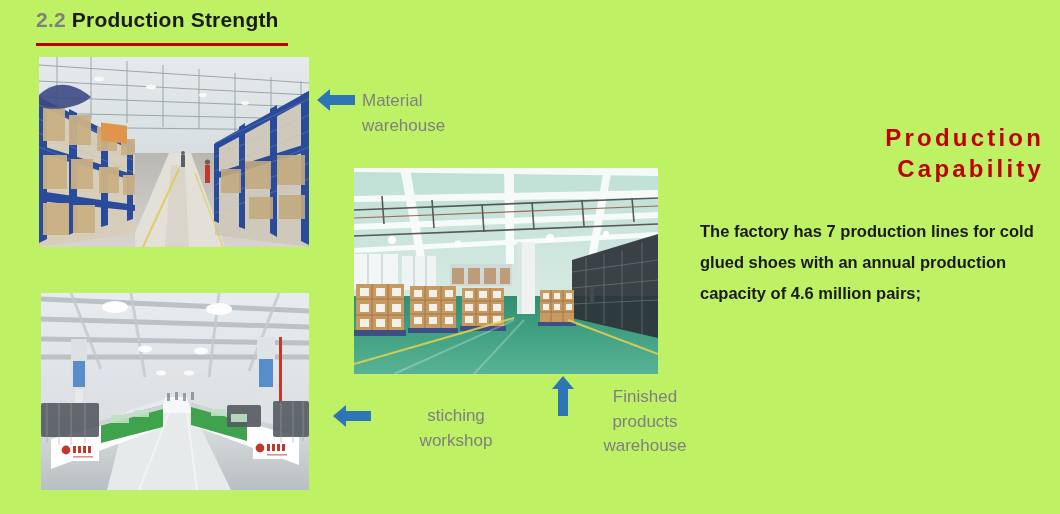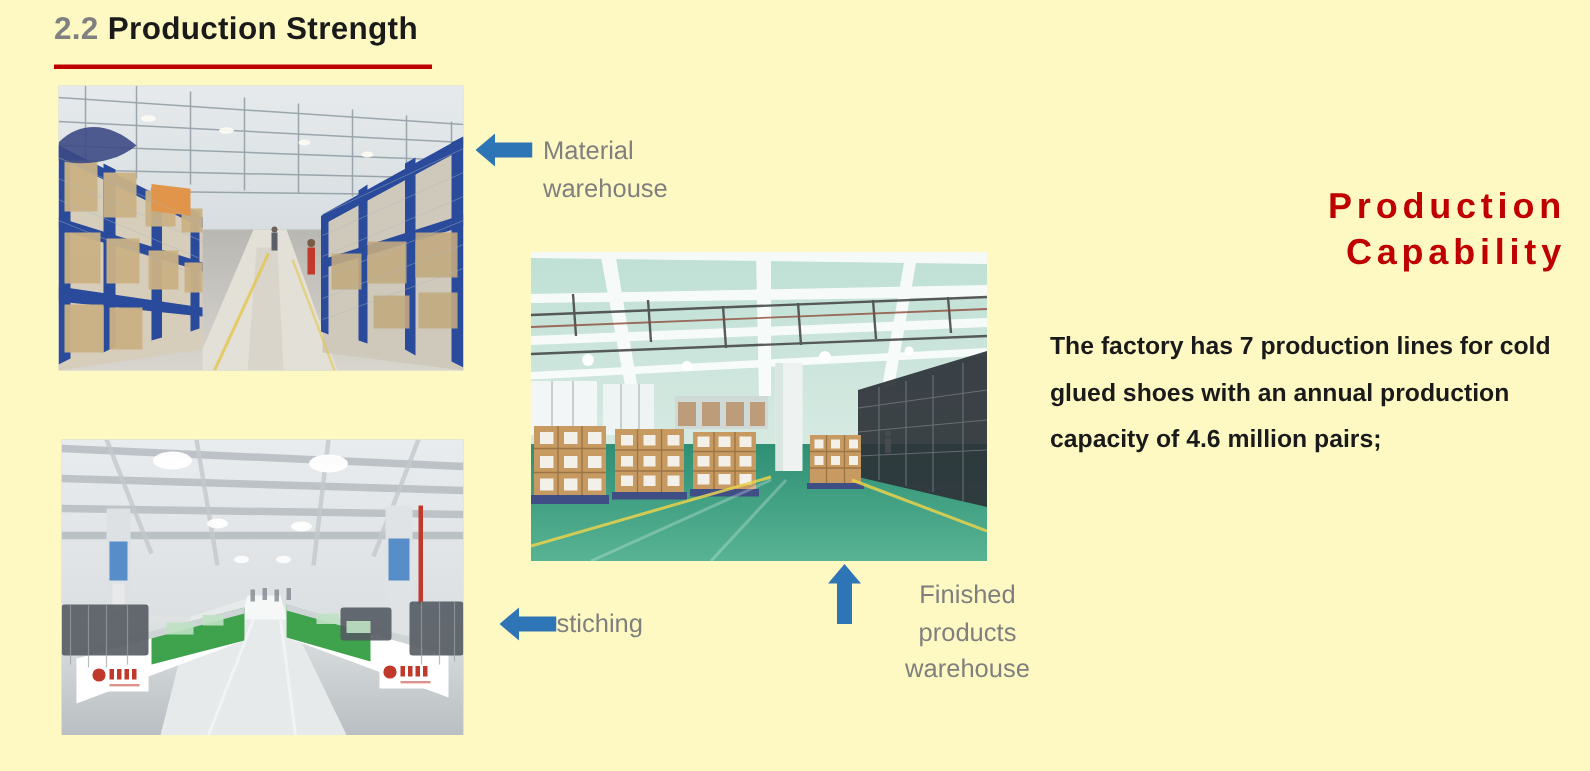--- a/index.html
+++ b/index.html
@@ -2,21 +2,21 @@
 <html><head>
 <meta charset="utf-8">
 <style>
   * { box-sizing: border-box; margin: 0; padding: 0; }
   html, body {
     width: 1060px; height: 514px;
     background: #ffffff;
     font-family: "Liberation Sans", sans-serif;
     overflow: hidden;
   }
-  .slide { position: relative; width: 1060px; height: 514px; background: #fef9c3; }
+  .slide { position: relative; width: 1060px; height: 514px; background: #bef264; }
 
   
   .title-wrap { position: absolute; left: 36px; top: 8px; }
   .title { font-size: 21px; font-weight: bold; color: #1a1a1a; letter-spacing: .2px; white-space: nowrap; }
   .title .num { color: #808080; }
   .title-rule { position: absolute; left: 36px; top: 43px; width: 252px; height: 3px; background: #c00000; }
 
   
   .photo { position: absolute; overflow: hidden; background: #cfd6d9; }
   #photo-material   { left: 39px;  top: 57px;  width: 270px; height: 190px; }
@@ -27,21 +27,21 @@
   
   .arrow { position: absolute; }
   #arrow-material  { left: 317px; top: 88px;  width: 38px; height: 24px; }
   #arrow-stitching { left: 333px; top: 404px; width: 38px; height: 24px; }
   #arrow-finished  { left: 551px; top: 376px; width: 24px; height: 40px; }
   .arrow svg { display: block; width: 100%; height: 100%; }
 
   
   .callout { position: absolute; color: #7f7f7f; font-weight: normal; font-size: 17px; line-height: 1.45; }
   #label-material  { left: 362px; top: 89px;  width: 160px; text-align: left; }
-  #label-stitching { left: 371px; top: 404px; width: 170px; text-align: left; }
+  #label-stitching { left: 371px; top: 404px; width: 170px; text-align: center; }
   #label-finished  { left: 580px; top: 385px; width: 130px; text-align: center; }
 
   
   #capability-heading {
     position: absolute; left: 700px; top: 123px; width: 344px;
     text-align: right; color: #c00000; font-weight: bold;
     font-size: 24px; letter-spacing: 3.2px; line-height: 1.28;
   }
   #capability-body {
     position: absolute; left: 700px; top: 216px; width: 352px;
@@ -481,20 +481,21 @@
     </svg>
   </div>
 
   <div class="callout" id="label-material">
     <div>Material</div>
     <div>warehouse</div>
   </div>
 
   <div class="callout" id="label-stitching">
     <div>stiching</div>
+    <div>workshop</div>
   </div>
 
   <div class="callout" id="label-finished">
     <div>Finished</div>
     <div>products</div>
     <div>warehouse</div>
   </div>
 
   <div id="capability-heading">
     <div>Production</div>

